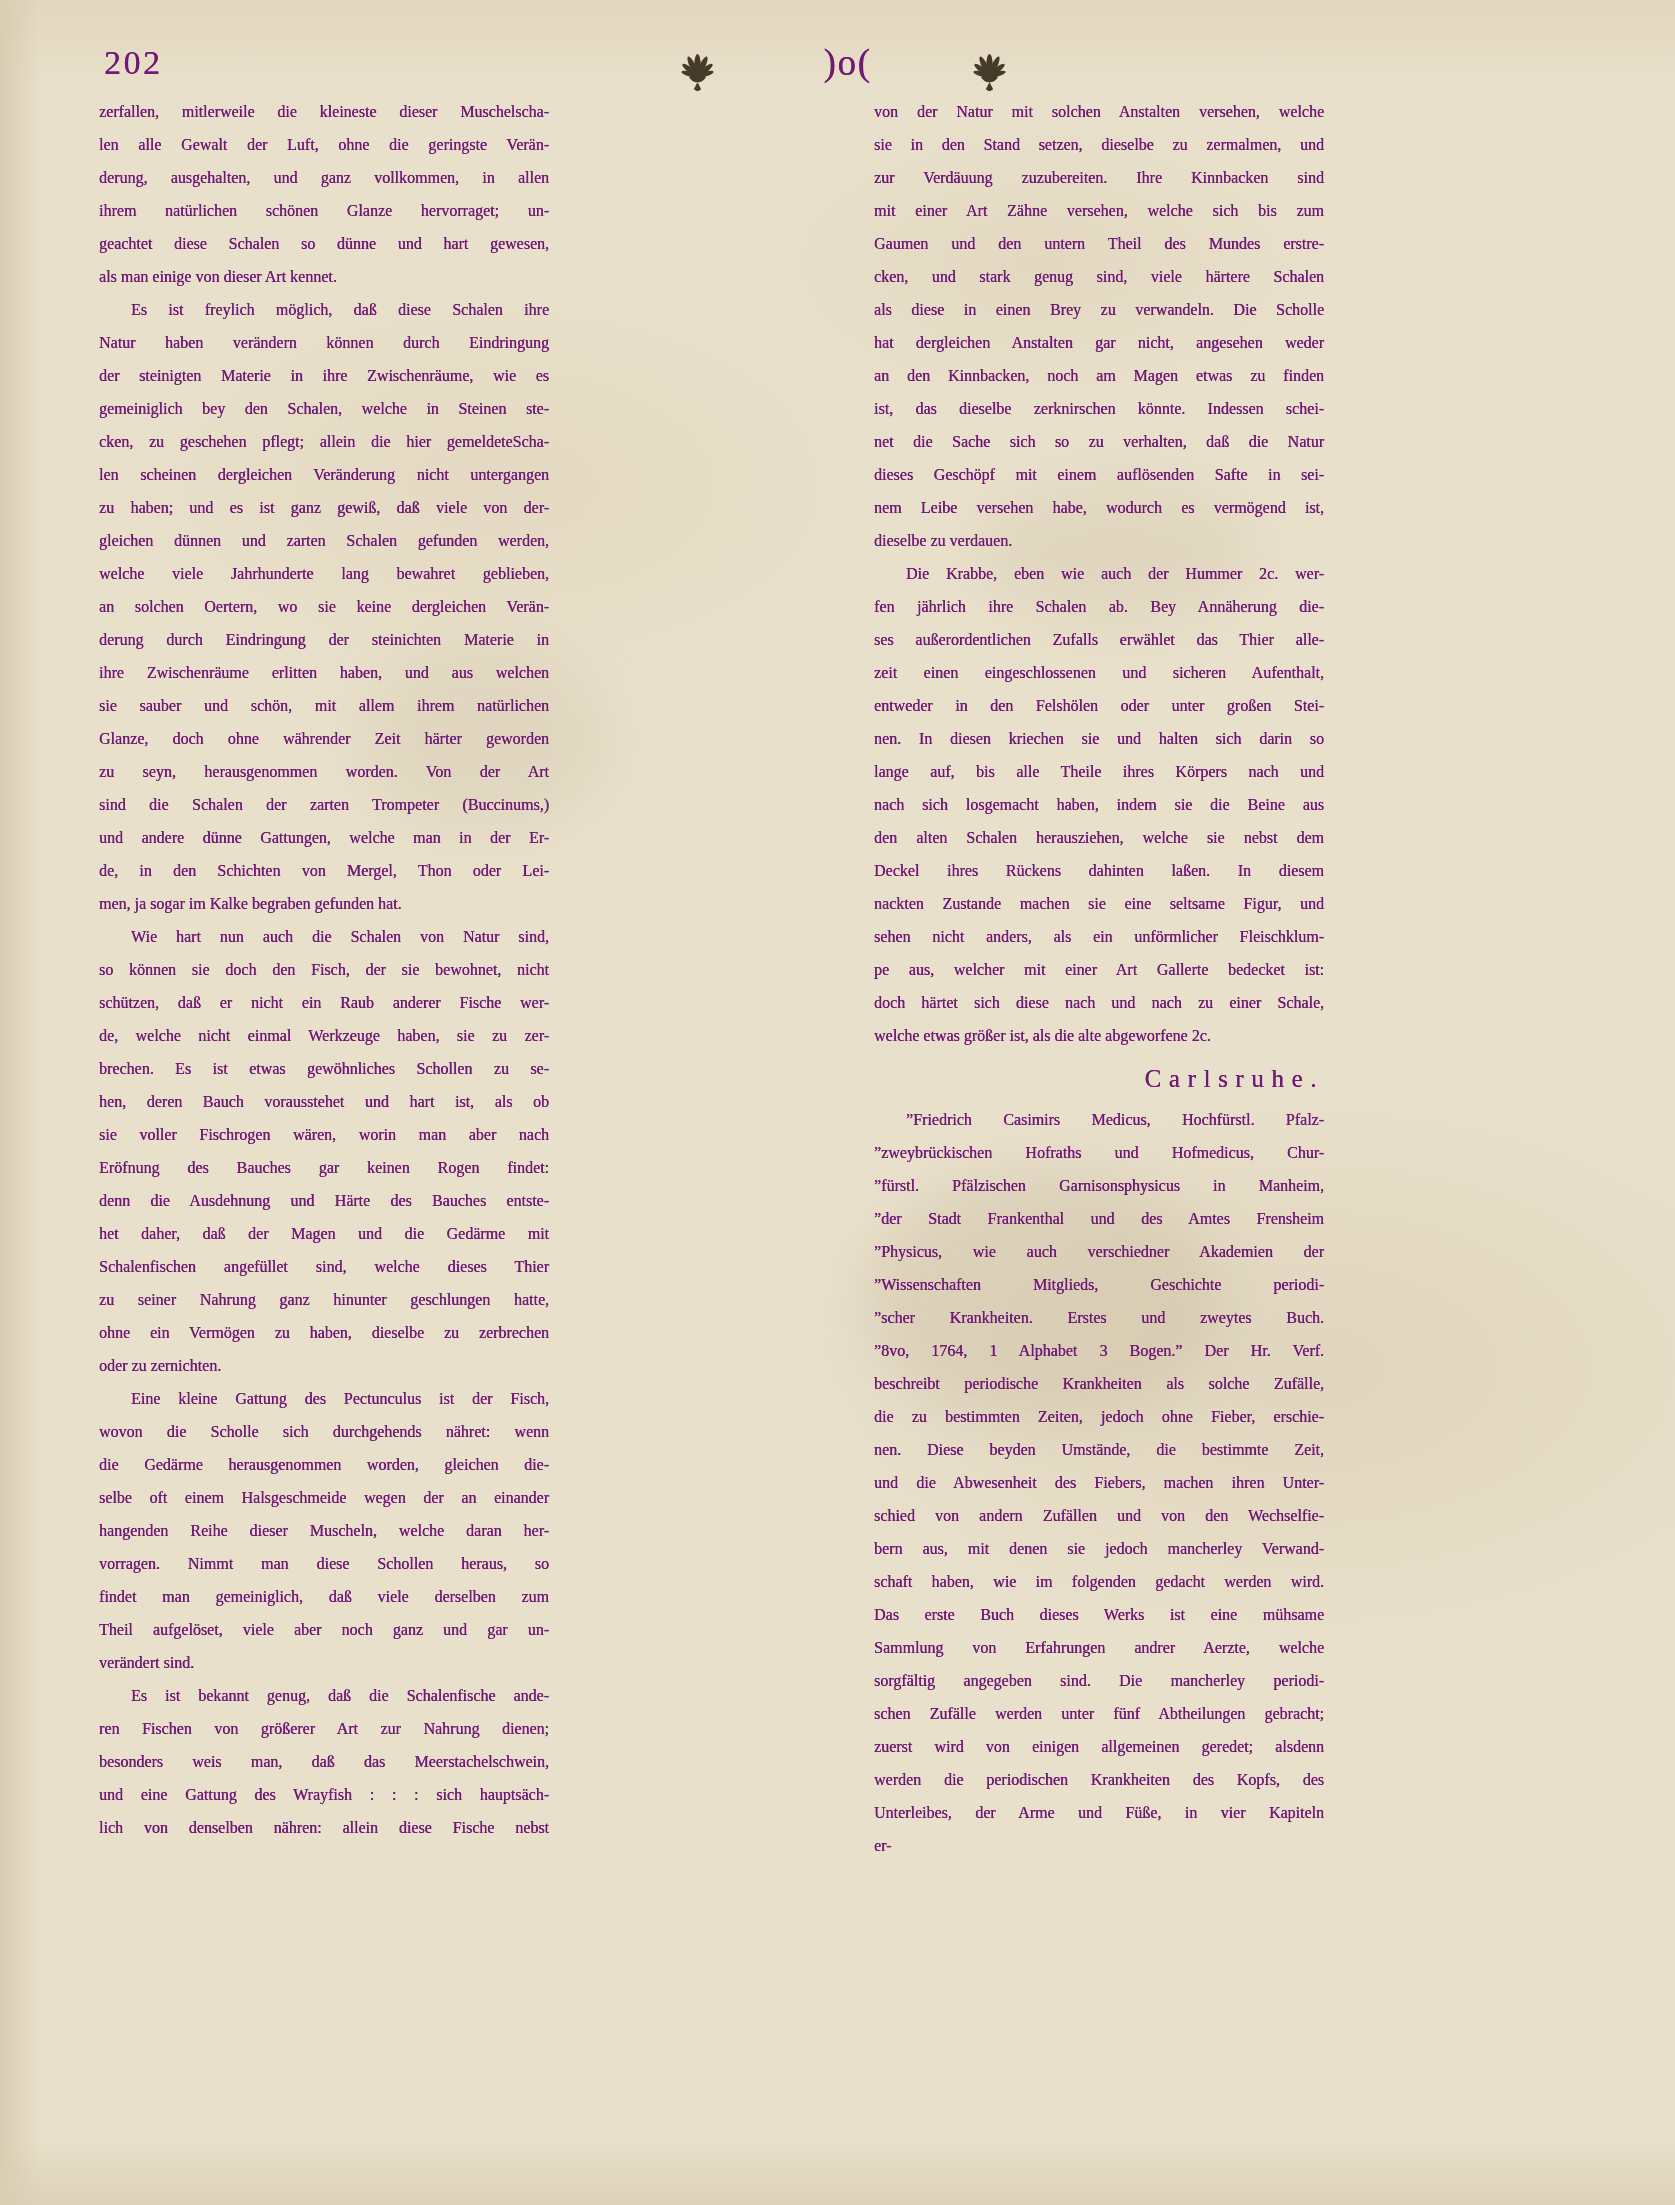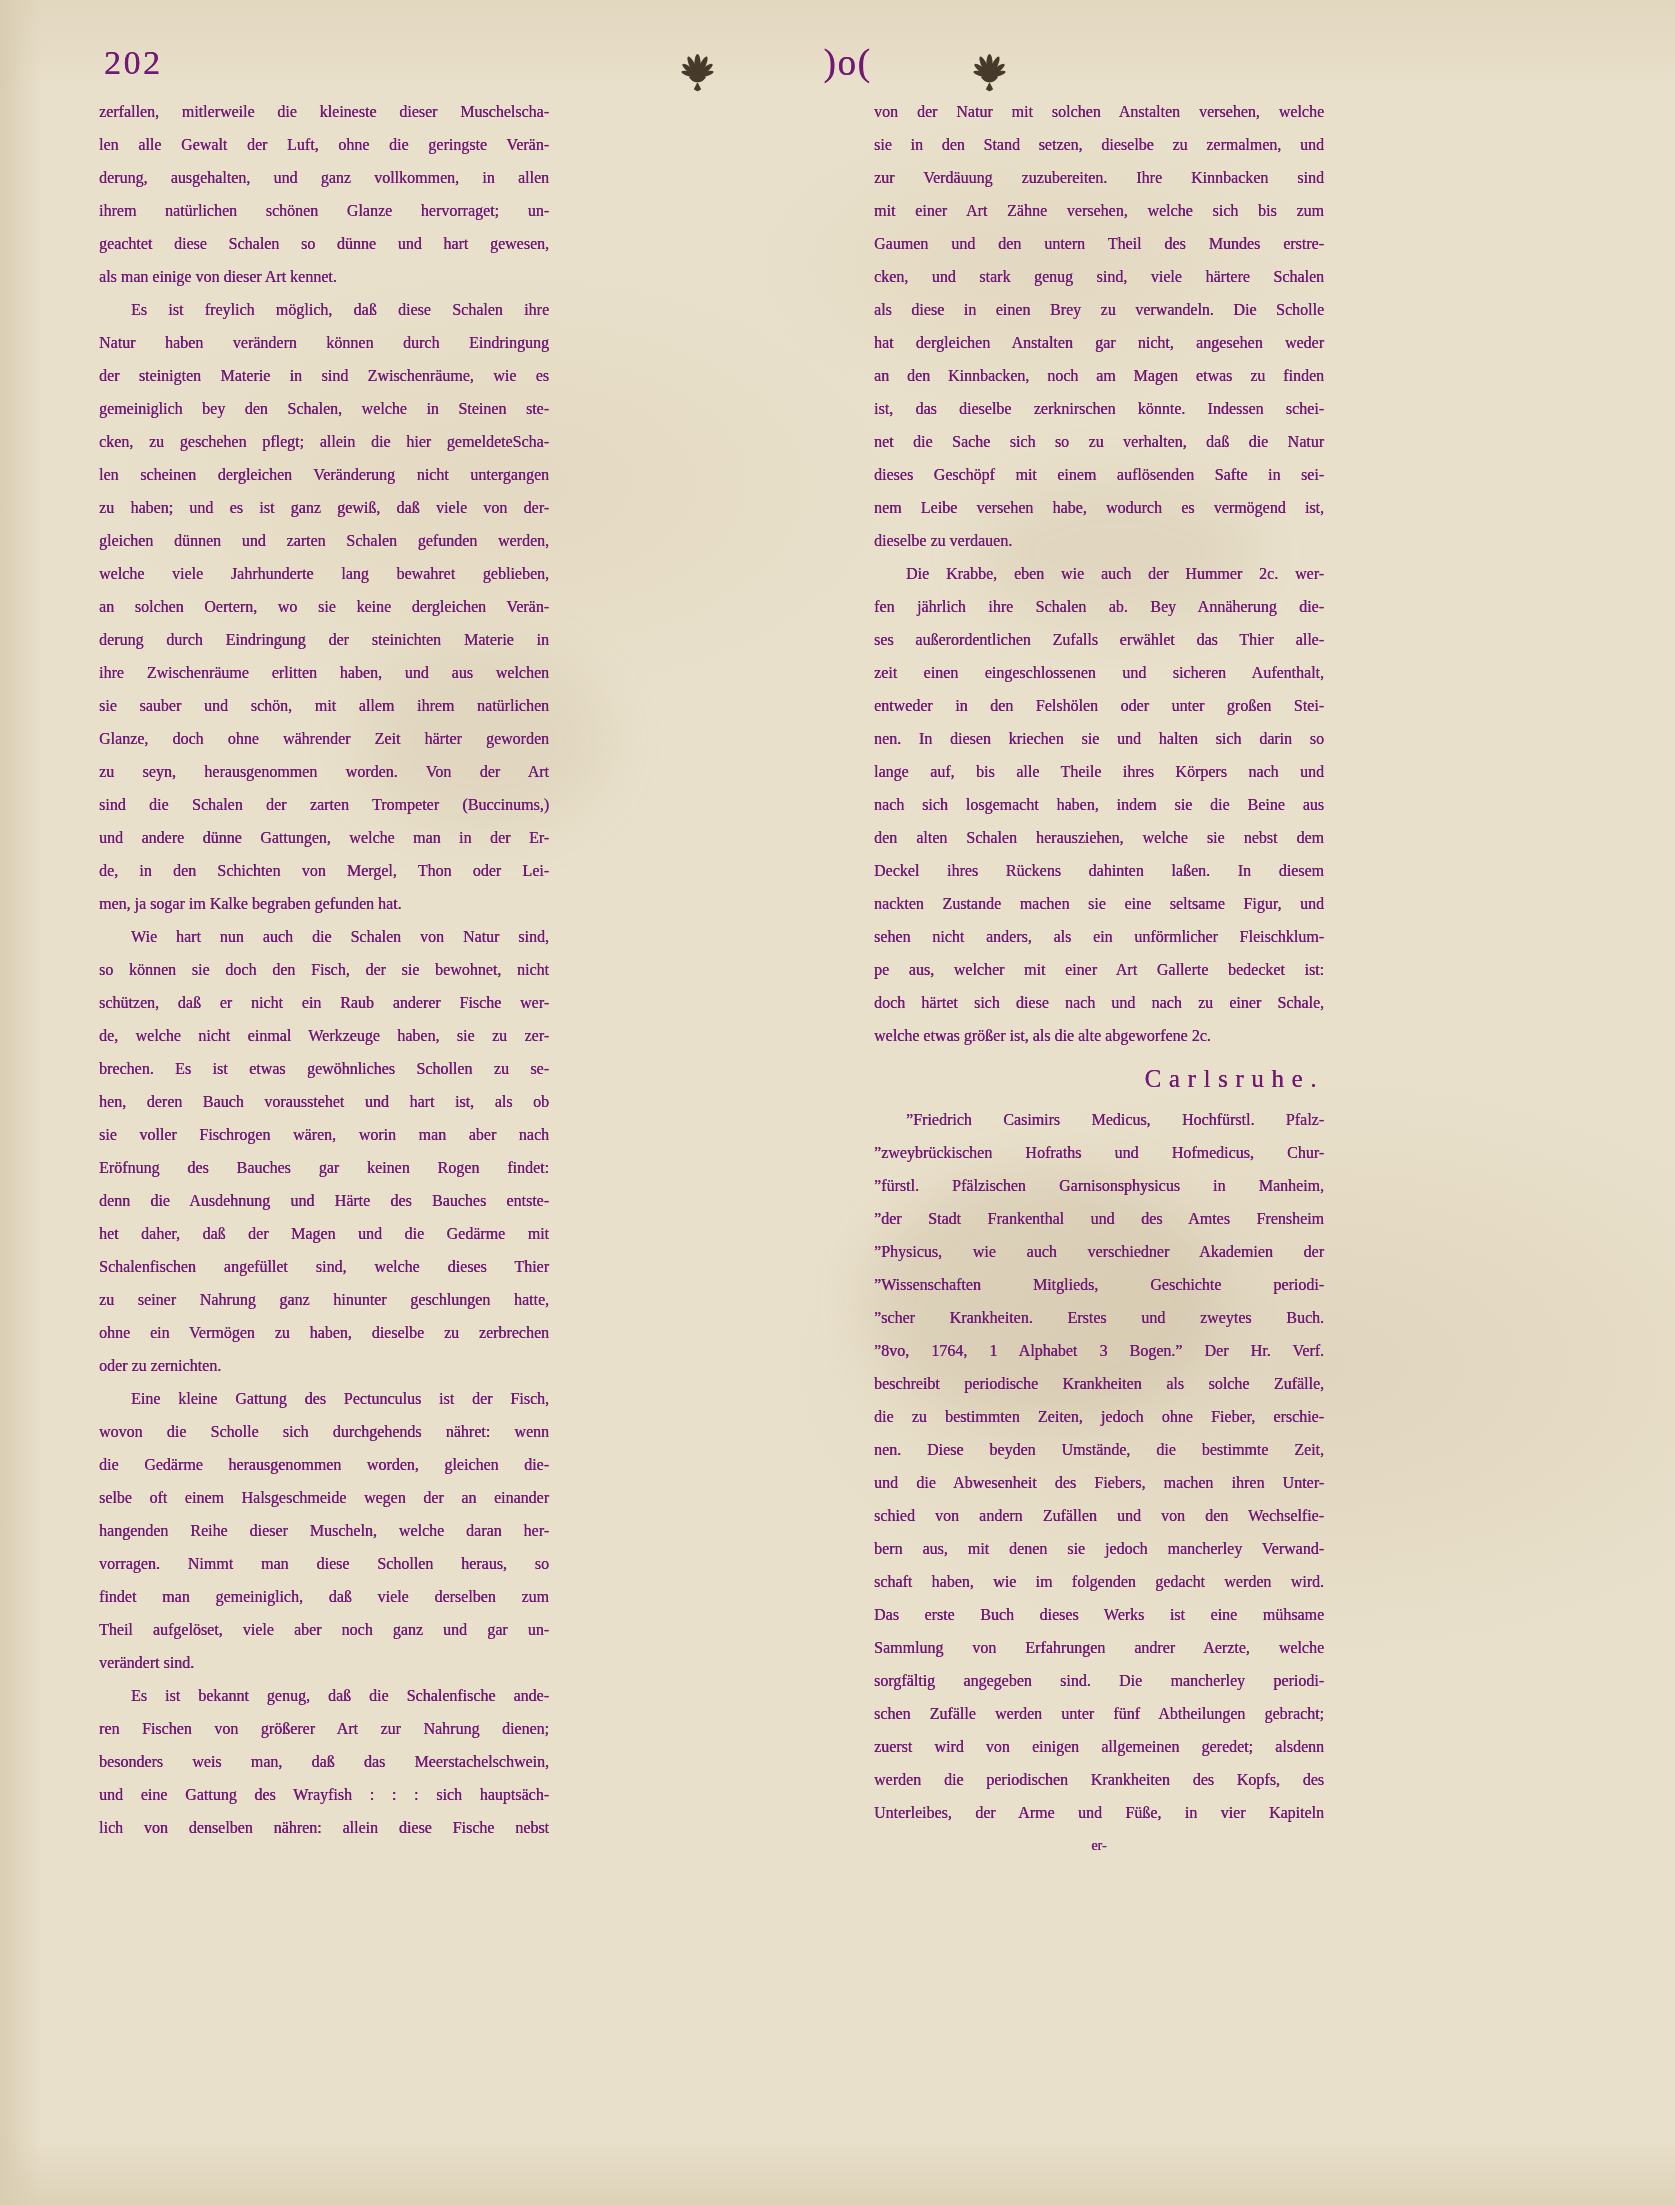--- a/index.html
+++ b/index.html
@@ -45,22 +45,22 @@
   }
   .line.last{text-align-last:left;font-family:Liberation Serif, serif;}
   .line.indent{text-indent:32px;}
   .heading{
     line-height:39px;font-size:25px;
     margin:6.8px 0 5.1px 0;
     text-align:right;letter-spacing:7.6px;
     text-shadow:0.3px 0 0 currentColor;
   }
   .catchword{
-    line-height:33px;font-size:14px;
-    text-align:center;
+    line-height:33px;font-size:16px;
+    text-align:left;
     text-shadow:0.3px 0 0 currentColor;
   }
 </style>
 </head>
 <body>
 
 <div class="paper">
   <div class="stain" style="left:867px;top:1173px;width:357px;height:255px;background:rgba(172,152,114,0.18);"></div>
   <div class="stain" style="left:357px;top:646px;width:255px;height:187px;background:rgba(176,156,118,0.12);"></div>
   <div class="stain" style="left:977px;top:476px;width:280px;height:153px;background:rgba(176,156,118,0.12);"></div>
@@ -100,21 +100,21 @@
 
 <div class="column col-left ink" id="col-left">
     <div class="line">zerfallen, mitlerweile die kleineste dieser Muschelscha-</div>
     <div class="line">len alle Gewalt der Luft, ohne die geringste Verän-</div>
     <div class="line">derung, ausgehalten, und ganz vollkommen, in allen</div>
     <div class="line">ihrem natürlichen schönen Glanze hervorraget; un-</div>
     <div class="line">geachtet diese Schalen so dünne und hart gewesen,</div>
     <div class="line last">als man einige von dieser Art kennet.</div>
     <div class="line indent">Es ist freylich möglich, daß diese Schalen ihre</div>
     <div class="line">Natur haben verändern können durch Eindringung</div>
-    <div class="line">der steinigten Materie in sind Zwischenräume, wie es</div>
+    <div class="line">der steinigten Materie in ihre Zwischenräume, wie es</div>
     <div class="line">gemeiniglich bey den Schalen, welche in Steinen ste-</div>
     <div class="line">cken, zu geschehen pflegt; allein die hier gemeldeteScha-</div>
     <div class="line">len scheinen dergleichen Veränderung nicht untergangen</div>
     <div class="line">zu haben; und es ist ganz gewiß, daß viele von der-</div>
     <div class="line">gleichen dünnen und zarten Schalen gefunden werden,</div>
     <div class="line">welche viele Jahrhunderte lang bewahret geblieben,</div>
     <div class="line">an solchen Oertern, wo sie keine dergleichen Verän-</div>
     <div class="line">derung durch Eindringung der steinichten Materie in</div>
     <div class="line">ihre Zwischenräume erlitten haben, und aus welchen</div>
     <div class="line">sie sauber und schön, mit allem ihrem natürlichen</div>

